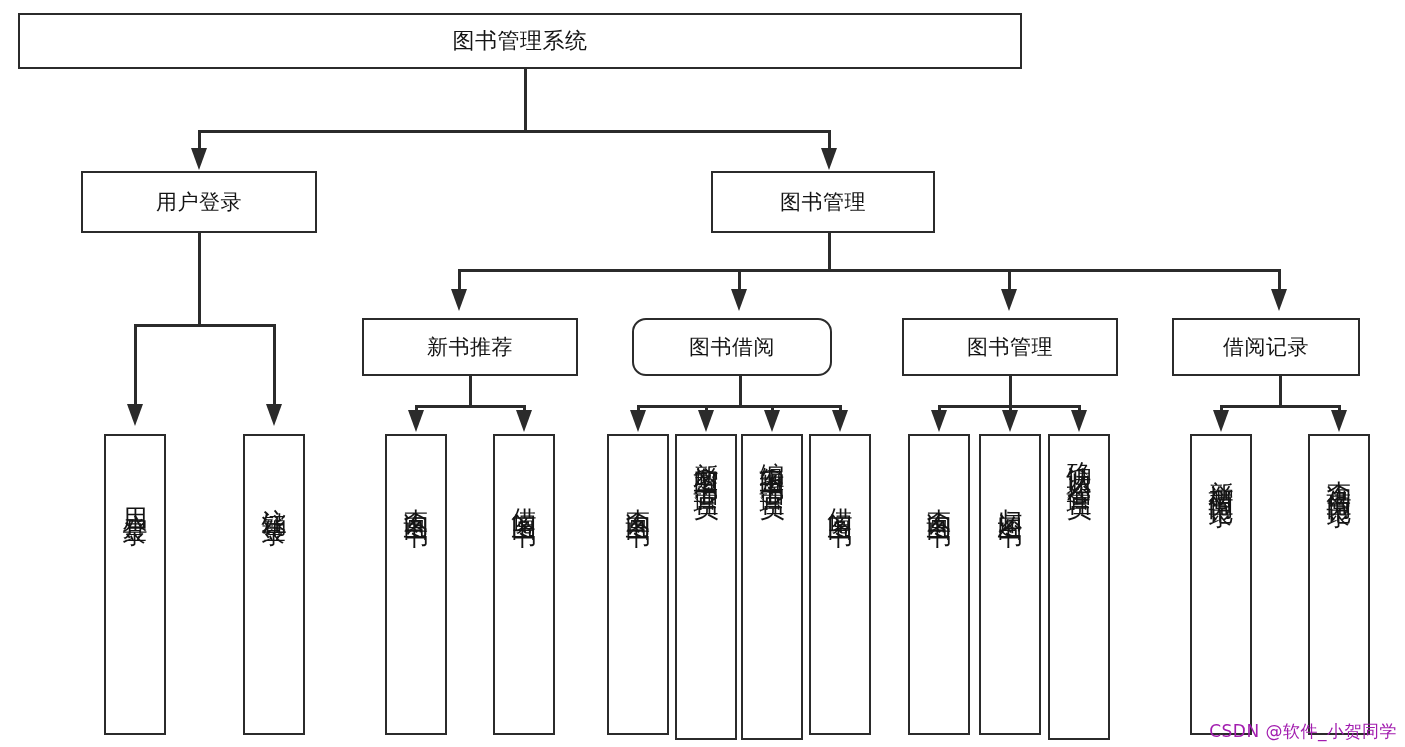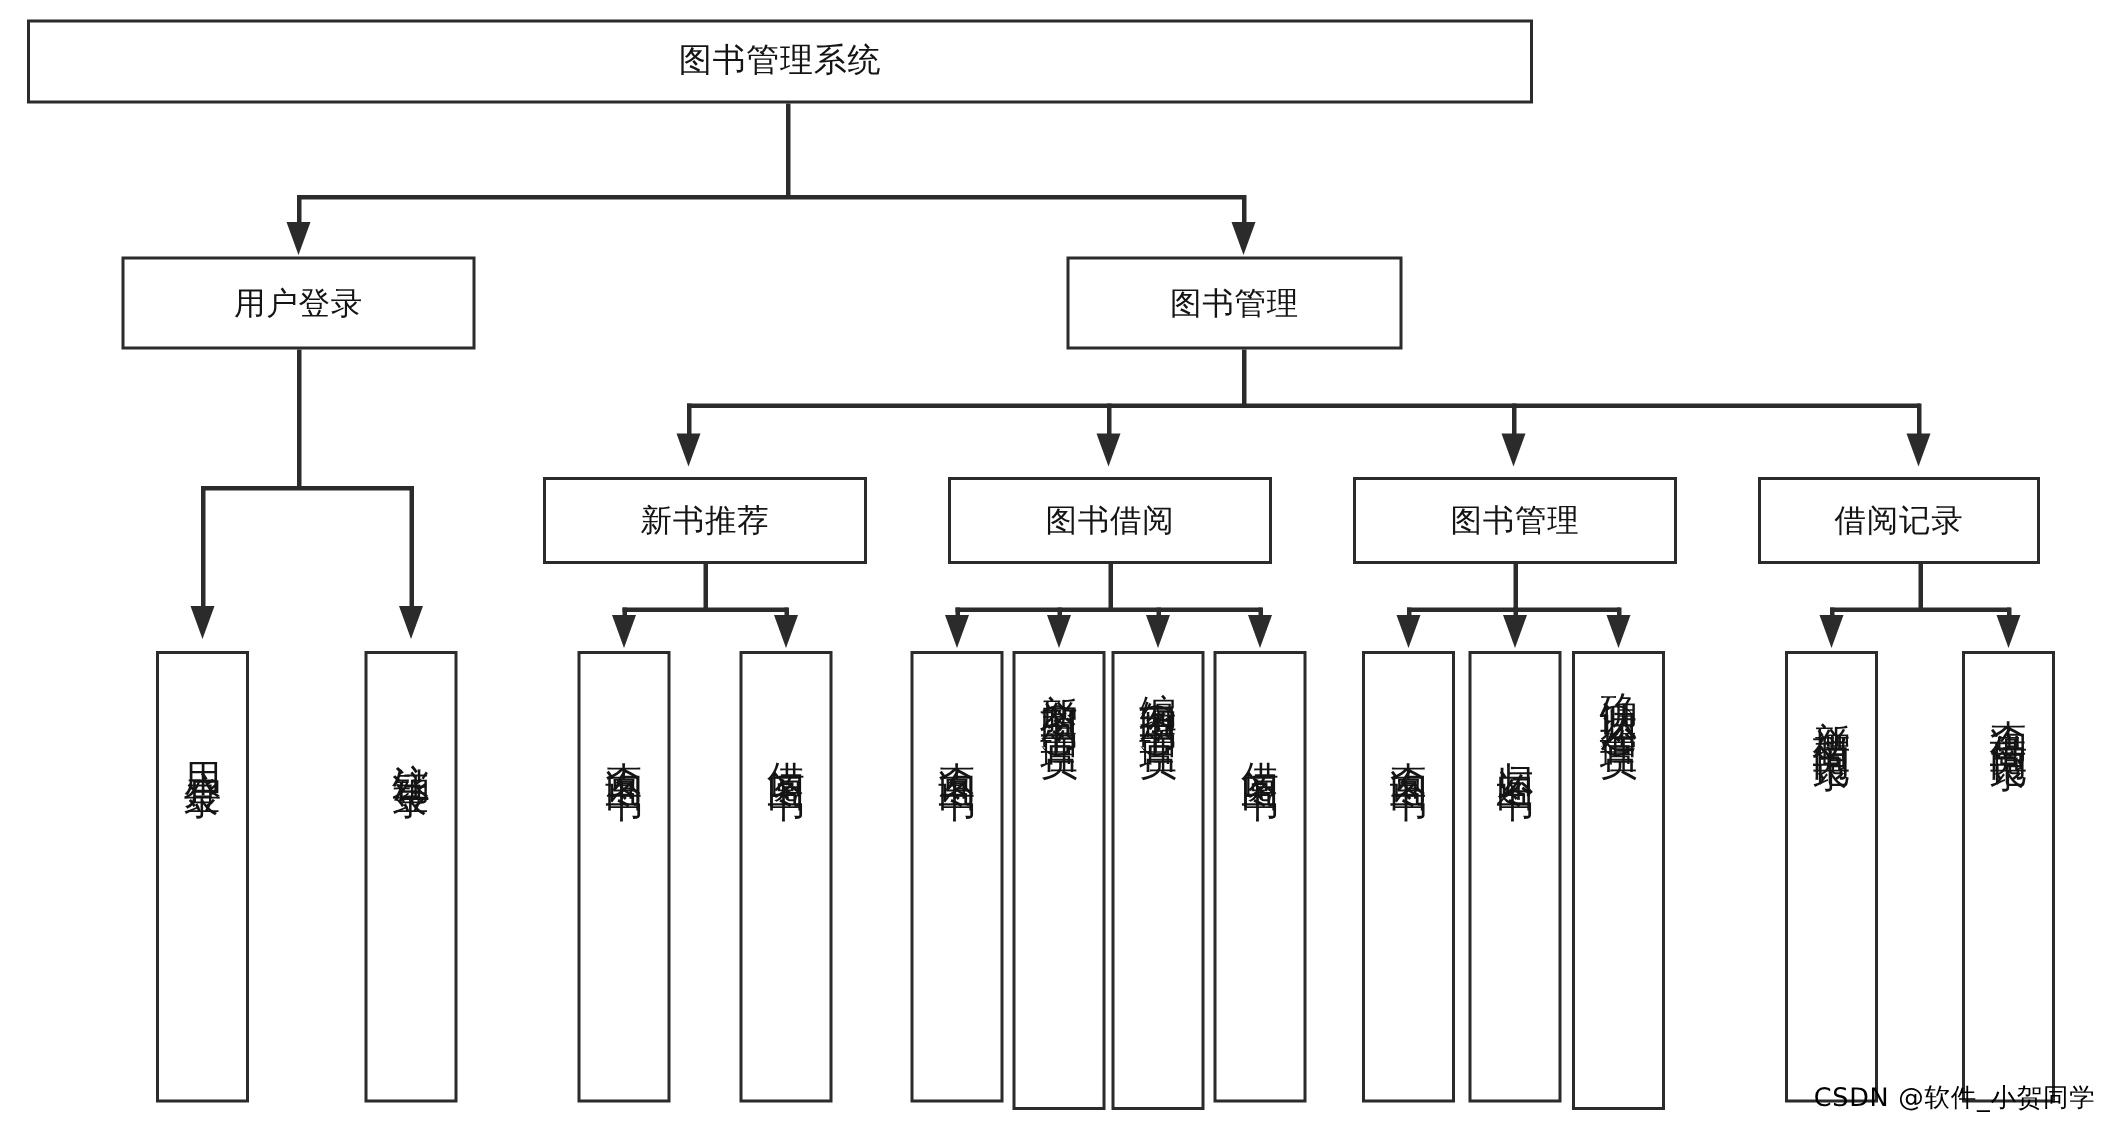--- a/index.html
+++ b/index.html
@@ -44,21 +44,21 @@
   
   #node-root { left: 18px; top: 13px; width: 1004px; height: 56px; }
   #node-root .node-label { font-size: 22px; }
 
   
   #node-user-login  { left: 81px;  top: 171px; width: 236px; height: 62px; }
   #node-book-manage { left: 711px; top: 171px; width: 224px; height: 62px; }
 
   
   #node-new-book-rec { left: 362px;  top: 318px; width: 216px; height: 58px; }
-  #node-book-borrow  { left: 632px;  top: 318px; width: 216px; height: 58px; }
+  #node-book-borrow  { left: 632px;  top: 318px; width: 200px; height: 58px; border-radius: 14px; }
   #node-current-borrow { left: 902px; top: 318px; width: 216px; height: 58px; }
   #node-borrow-record  { left: 1172px; top: 318px; width: 188px; height: 58px; }
 
   
   .leaf {
     position: absolute;
     box-sizing: border-box;
     background: #ffffff;
     border: 2.5px solid #2b2b2b;
     display: flex;
@@ -95,21 +95,21 @@
     border-left: 8px solid transparent;
     border-right: 8px solid transparent;
     border-top: 22px solid #2b2b2b;
   }
   
   #watermark {
     position: absolute;
     right: 8px;
     bottom: 4px;
     font-size: 17px;
-    color: #000000;
+    color: #a21caf;
     letter-spacing: 0.5px;
     white-space: nowrap;
     pointer-events: none;
   }
 </style>
 </head>
 <body>
 
 <div id="diagram-root">
 

